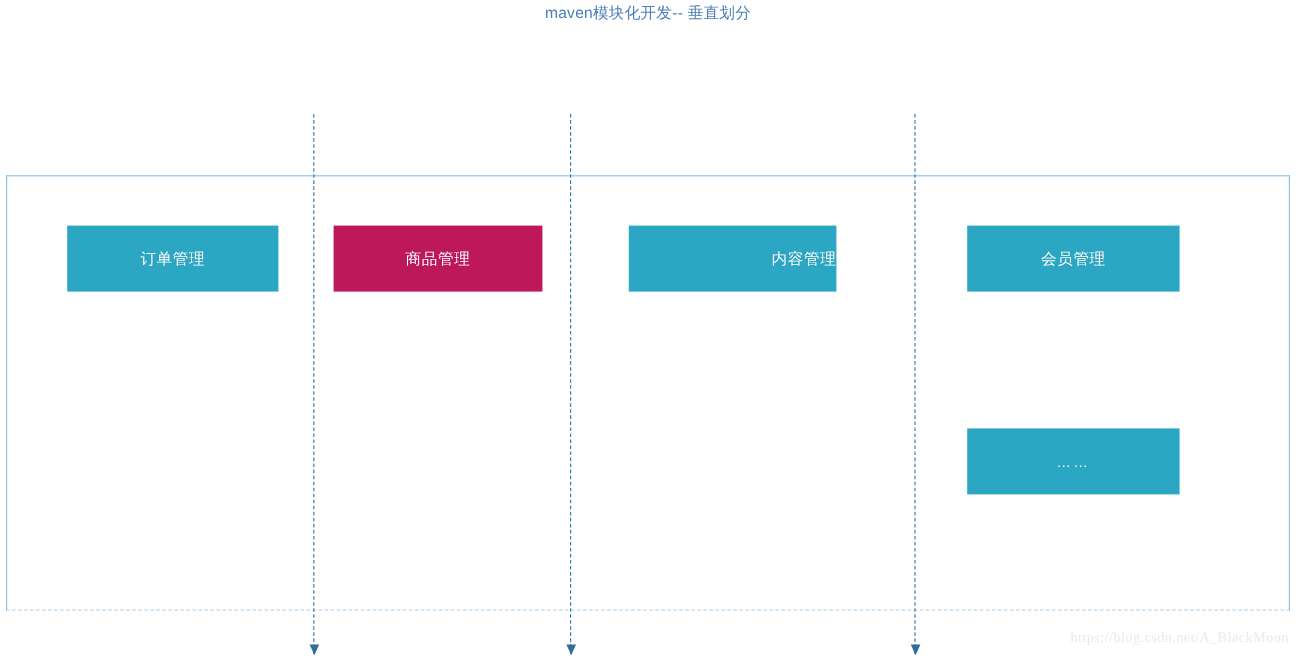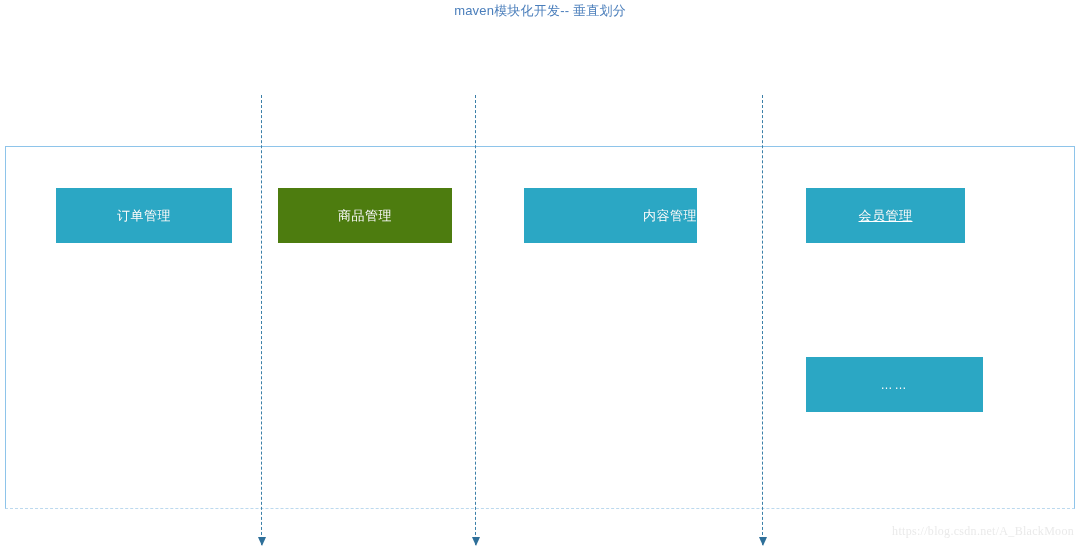--- a/index.html
+++ b/index.html
@@ -70,21 +70,21 @@
     display: flex;
     align-items: center;
     justify-content: center;
     color: #ffffff;
     font-size: 13px;
     letter-spacing: 0.5px;
     box-sizing: border-box;
     text-shadow: 0 0 1px rgba(0,0,0,0.12);
   }
   .module-box.teal  { background: #2ba7c4; }
-  .module-box.blue  { background: #4d7c0f; }
+  .module-box.blue  { background: #be185d; }
 
   .module-label {
     pointer-events: none;
   }
   .ellipsis-label {
     font-size: 12px;
     letter-spacing: 2px;
   }
 
   
@@ -123,21 +123,21 @@
   <div id="modules-layer">
       <div class="module-box teal" style="left: 56px; top: 188px; width: 176px; height: 55px;">
         <span class="module-label">订单管理</span>
       </div>
       <div class="module-box blue" style="left: 278px; top: 188px; width: 174px; height: 55px;">
         <span class="module-label">商品管理</span>
       </div>
       <div class="module-box teal" style="left: 524px; top: 188px; width: 173px; height: 55px; justify-content: flex-end;">
         <span class="module-label">内容管理</span>
       </div>
-      <div class="module-box teal" style="left: 806px; top: 188px; width: 159px; height: 55px; text-decoration: underline;">
+      <div class="module-box teal" style="left: 806px; top: 188px; width: 177px; height: 55px;">
         <span class="module-label">会员管理</span>
       </div>
       <div class="module-box teal" style="left: 806px; top: 357px; width: 177px; height: 55px;">
         <span class="module-label ellipsis-label">……</span>
       </div>
     </div>
 
   <div class="watermark">https://blog.csdn.net/A_BlackMoon</div>
 
 </div>

